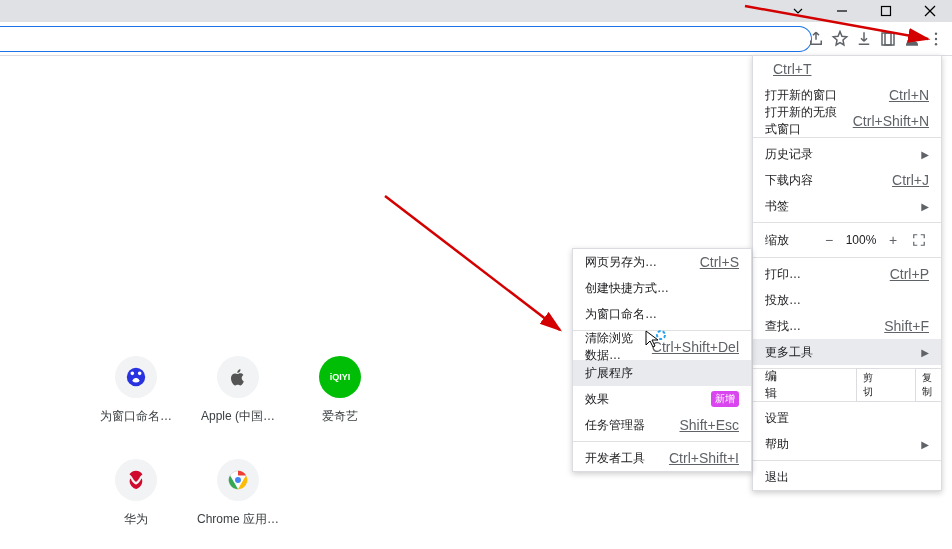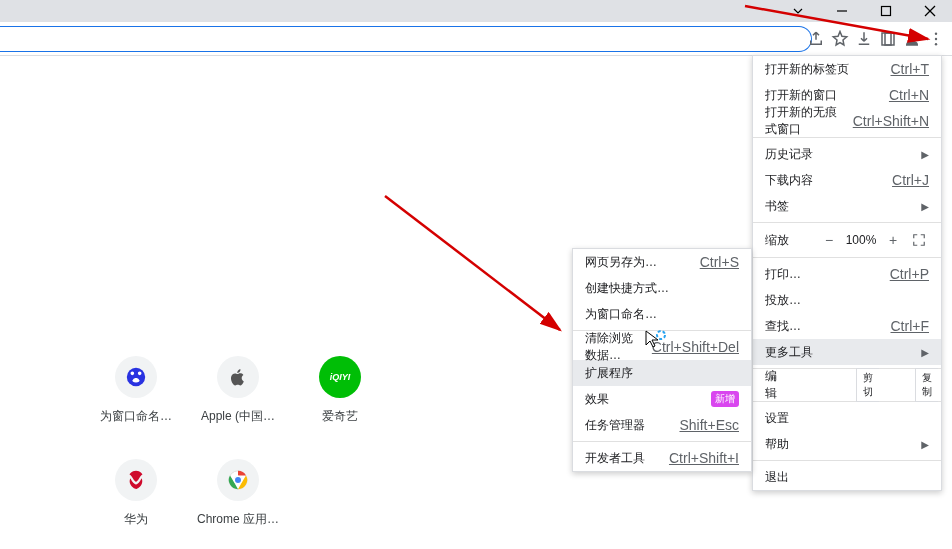--- a/index.html
+++ b/index.html
@@ -10,21 +10,21 @@
   .titlebar { position: absolute; top: 0; left: 0; width: 952px; height: 22px; background: #dfe1e5; }
   .toolbar { position: absolute; top: 22px; left: 0; width: 952px; height: 34px; background: #fff; border-bottom: 1px solid #dadce0; }
   .omnibox { position: absolute; top: 26px; left: 0; width: 812px; height: 26px; border: 1px solid #1a73e8; border-left: none; border-radius: 0 14px 14px 0; background: #fff; }
   .tool-icons { position: absolute; top: 22px; right: 0; height: 34px; display: flex; align-items: center; padding: 0 6px; gap: 4px; }
   .ti { width: 20px; height: 20px; display: flex; align-items: center; justify-content: center; color: #5f6368; cursor: pointer; }
   .ti svg { width: 18px; height: 18px; }
   .content { position: absolute; top: 56px; left: 0; width: 952px; height: 493px; background: #fff; }
   .shortcuts { position: absolute; top: 300px; left: 100px; display: flex; flex-direction: column; gap: 34px; }
   .sc-row { display: flex; gap: 30px; }
   .sc { width: 72px; display: flex; flex-direction: column; align-items: center; gap: 10px; }
-  .sc-tile { width: 42px; height: 42px; border-radius: 50%; background: #f1f3f4; display: flex; align-items: center; justify-content: center; box-shadow: 0 0 0 0; position: relative; font-style: italic; }
+  .sc-tile { width: 42px; height: 42px; border-radius: 50%; background: #f1f3f4; display: flex; align-items: center; justify-content: center; box-shadow: 0 0 0 0; position: relative; }
   .sc-tile.green { background: #00be06; }
   .sc-icon { width: 22px; height: 22px; display: flex; align-items: center; justify-content: center; font-size: 14px; font-weight: bold; }
   .sc-label { font-size: 12px; color: #3c4043; text-align: center; white-space: nowrap; max-width: 82px; overflow: hidden; text-overflow: ellipsis; }
   .menu { position: absolute; background: #fff; border: 1px solid #dadce0; box-shadow: 0 2px 6px rgba(0,0,0,.2); font-size: 12px; color: #202124; z-index: 100; }
   .menu-main { top: 55px; right: 10px; width: 190px; }
   .menu-sub { top: 248px; right: 200px; width: 180px; margin-left: 20px; }
   .mi { display: flex; align-items: center; justify-content: space-between; padding: 5px 12px; height: 26px; cursor: pointer; }
   .mi.hovered { background: #e8eaed !important; }
   .mi.active { background: #e8eaed; }
   .mi .lab { flex: 1; }
@@ -169,21 +169,20 @@
             </div>
           </div>
         <div class="sc-label">Chrome 应用…</div>
       </div>
     </div>
   </div>
 </div>
 
 <div class="menu menu-main">
   <div class="mi">
-      <span class="lab">打开新的标签页</span>
       <span class="sc-key">Ctrl+T</span>
     </div>
   <div class="mi">
       <span class="lab">打开新的窗口</span>
       <span class="sc-key">Ctrl+N</span>
     </div>
   <div class="mi">
       <span class="lab">打开新的无痕式窗口</span>
       <span class="sc-key">Ctrl+Shift+N</span>
     </div>
@@ -217,21 +216,21 @@
   <div class="sep"></div>
   <div class="mi">
       <span class="lab">打印…</span>
       <span class="sc-key">Ctrl+P</span>
     </div>
   <div class="mi">
       <span class="lab">投放…</span>
     </div>
   <div class="mi">
       <span class="lab">查找…</span>
-      <span class="sc-key">Ctrl+F</span>
+      <span class="sc-key">Shift+F</span>
     </div>
   <div class="mi active">
       <span class="lab">更多工具</span>
       <span class="arrow">▶</span>
     </div>
   <div class="sep"></div>
   <div class="mi edit-row">
     <span class="lab">编辑</span>
     <div class="edit-btns">
       <div class="eb">剪切</div>

